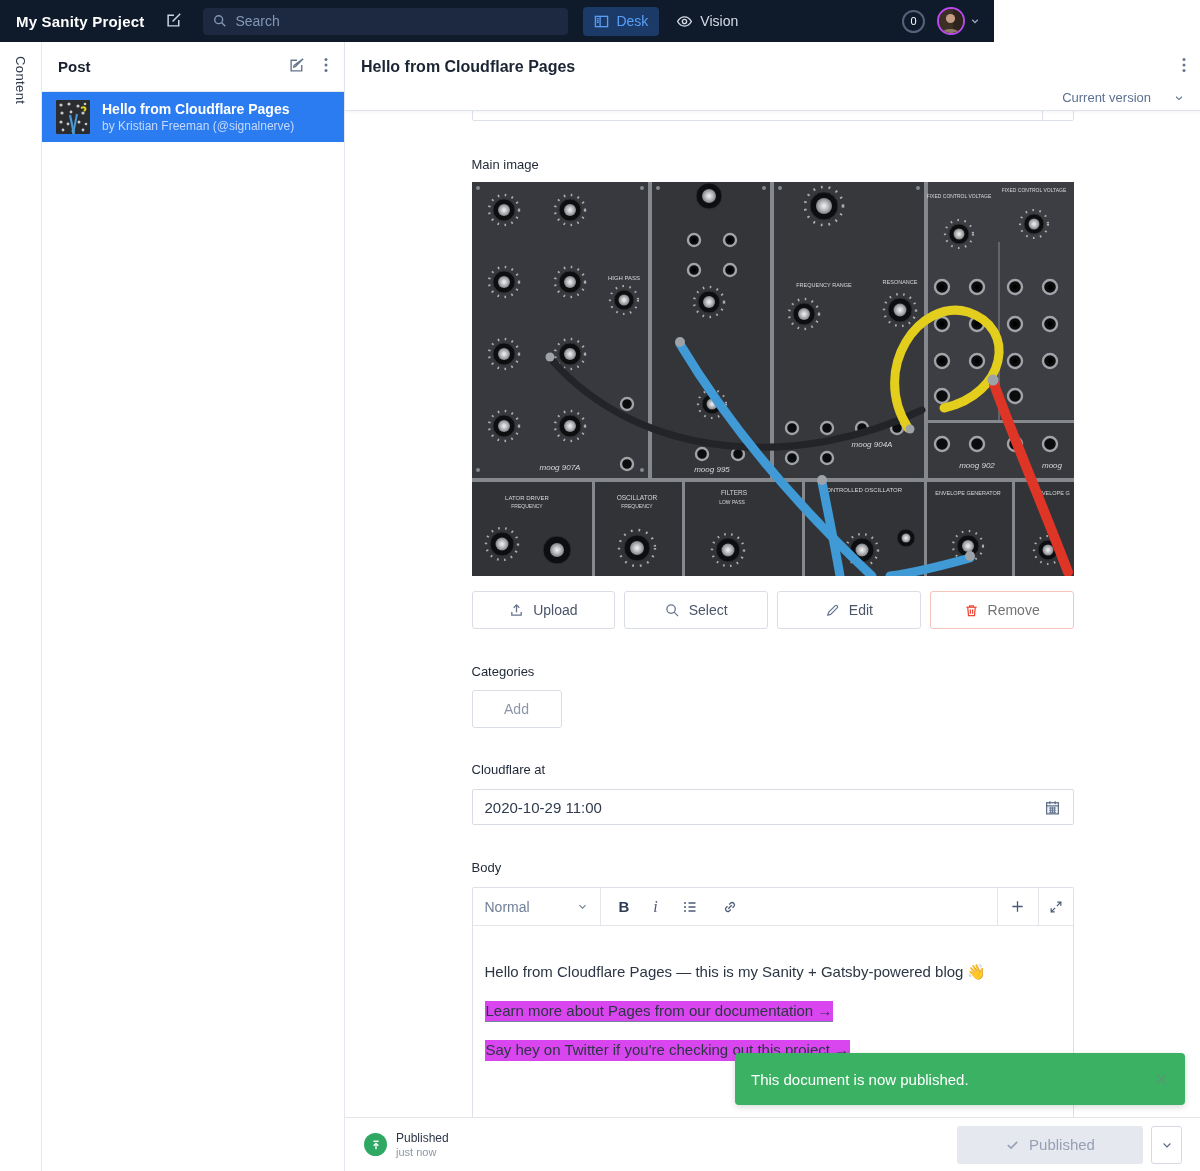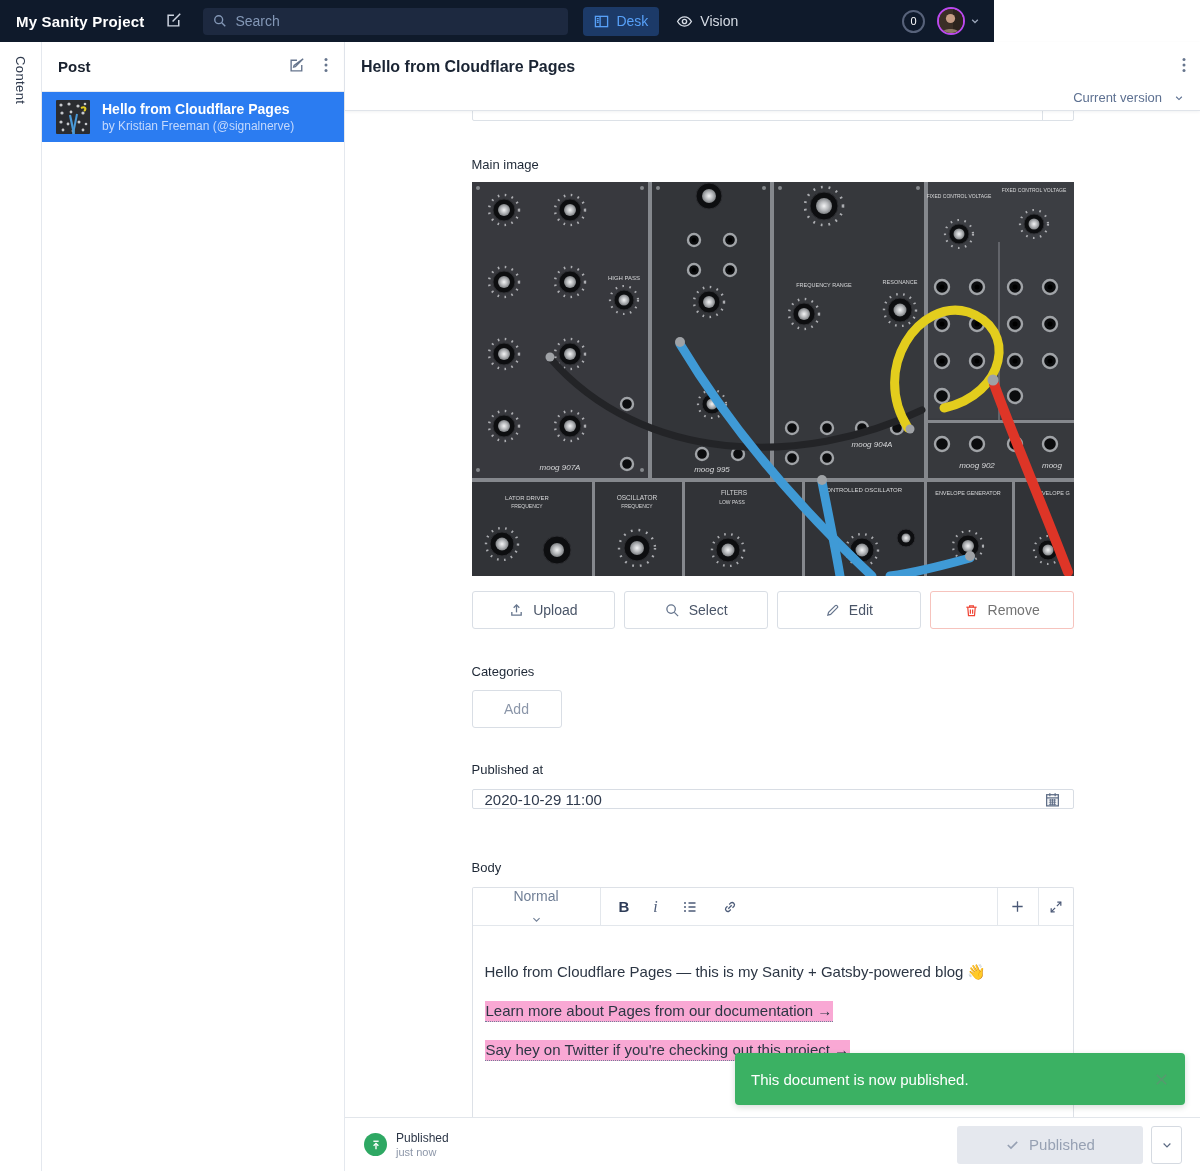--- a/index.html
+++ b/index.html
@@ -34,21 +34,21 @@
   .thumb { width:34px; height:34px; flex:none; border-radius:1px; overflow:hidden; }
   .li-text { display:flex; flex-direction:column; gap:2px; min-width:0; }
   .li-title { color:#fff; font-size:14px; font-weight:bold; white-space:nowrap; }
   .li-sub { color:#c4d9fd; font-size:12px; white-space:nowrap; }
 
   
   .doc-pane { position:absolute; left:345px; top:42px; right:0; bottom:0; background:#fff; }
   .doc-header { position:absolute; left:0; top:0; right:0; height:69px; background:#fff; border-bottom:1px solid #e0e4ea; box-shadow:0 1px 3px rgba(20,30,50,.06); z-index:10; }
   .doc-title { position:absolute; left:16px; top:16px; font-size:16px; font-weight:bold; color:#1a2433; }
   .doc-kebab { position:absolute; right:14px; top:15px; color:#66758d; cursor:pointer; }
-  .version-row { position:absolute; right:16px; top:48px; display:flex; align-items:center; gap:12px; color:#5d7091; font-size:13px; cursor:pointer; }
+  .version-row { position:absolute; right:16px; top:48px; display:flex; align-items:center; gap:23px; color:#5d7091; font-size:13px; cursor:pointer; }
 
   .doc-content { position:absolute; left:0; top:69px; right:0; bottom:54px; overflow:hidden; }
   .col { position:relative; width:602px; margin:0 auto; height:100%; }
 
   .partial-field { position:absolute; left:0; right:0; top:-18px; height:28px; border:1px solid #dce1e7; border-radius:2px; background:#fff; }
   .partial-divider { position:absolute; left:569px; top:0; bottom:0; width:1px; background:#dce1e7; }
 
   .fld-label { position:absolute; left:0; font-size:13px; color:#1e2836; }
   .lbl-mainimg { top:46px; }
   .photo-wrap { position:absolute; left:0; top:71px; width:602px; height:394px; background:#2f3135; cursor:pointer; }
@@ -57,38 +57,38 @@
   .img-btn-row { position:absolute; left:0; top:480px; width:602px; height:38px; display:flex; gap:9px; }
   .ibtn { flex:1; border:1px solid #d9dee5; border-radius:3px; background:#fff; display:flex; align-items:center; justify-content:center; gap:9px; font-size:14px; color:#4a5568; cursor:pointer; }
   .ibtn svg { color:#66758d; }
   .ibtn.danger { color:#737373; border-color:#f6c3bd; }
   .ibtn.danger svg { color:#ef4434; }
 
   .lbl-categories { top:553px; }
   .add-btn { position:absolute; left:0; top:579px; width:90px; height:38px; border:1px solid #d9dee5; border-radius:3px; background:#fff; color:#8b96a9; font-size:14px; display:flex; align-items:center; justify-content:center; cursor:pointer; }
 
   .lbl-published { top:651px; }
-  .date-input { position:absolute; left:0; top:678px; width:602px; height:20px; border:1px solid #d8dde4; border-radius:2px; background:#fff; display:flex; align-items:center; padding:0 12px; font-size:15px; color:#2f3a4d; cursor:text; }
+  .date-input { position:absolute; left:0; top:678px; width:602px; height:36px; border:1px solid #d8dde4; border-radius:2px; background:#fff; display:flex; align-items:center; padding:0 12px; font-size:15px; color:#2f3a4d; cursor:text; }
   .di-spacer { flex:1; }
   .date-input svg { color:#5f6e87; }
 
   .lbl-body { top:749px; }
   .editor { position:absolute; left:0; top:776px; width:602px; height:230px; border:1px solid #dde1e7; border-bottom:none; border-radius:2px 2px 0 0; background:#fff; }
   .toolbar { height:38px; border-bottom:1px solid #e3e7ec; display:flex; align-items:stretch; }
-  .style-select { width:128px; display:flex; align-items:center; justify-content:space-between; padding:0 12px; border-right:1px solid #e3e7ec; color:#707f96; font-size:14px; cursor:pointer;flex-direction:column; }
+  .style-select { width:128px; display:flex; align-items:center; justify-content:space-between; padding:0 12px; border-right:1px solid #e3e7ec; color:#707f96; font-size:14px; cursor:pointer; }
   .tb-group { display:flex; align-items:center; margin-left:6px; }
   .tb-item { padding:0 12px; height:100%; display:flex; align-items:center; color:#4c5b78; cursor:pointer; }
   .tb-bold { font-weight:bold; font-size:15px; color:#2e3c58; }
   .tb-italic { font-style:italic; font-family:"Liberation Serif", serif; font-size:16px; }
   .tb-sp { flex:1; }
   .tb-plus { width:41px; border-left:1px solid #e3e7ec; display:flex; align-items:center; justify-content:center; color:#4a5876; cursor:pointer; }
   .tb-expand { width:35px; border-left:1px solid #e3e7ec; display:flex; align-items:center; justify-content:center; color:#4a5876; cursor:pointer; }
   .editor-body { padding:17px 12px; font-size:15px; color:#2c3644; }
   .editor-body p { margin-bottom:19px; line-height:20px;margin-top:19px; }
-  .pt-link { background:#f9a8d4; border-bottom:1px dotted #72809a; padding:1px 1px 2px 1px; cursor:pointer; }
+  .pt-link { background:#d946ef; border-bottom:1px dotted #72809a; padding:1px 1px 2px 1px; cursor:pointer; }
 
   .toast { position:absolute; left:390px; top:1011px; width:450px; height:52px; background:#3bb163; border-radius:4px; display:flex; align-items:center; padding:0 16px; z-index:30; box-shadow:0 2px 6px rgba(20,60,35,.18); }
   .toast-msg { color:#fff; font-size:15px; flex:1; }
   .toast-x { color:#57996f; display:flex; cursor:pointer; }
 
   .doc-footer { position:absolute; left:0; right:0; bottom:0; height:54px; background:#fff; border-top:1px solid #e2e6eb; display:flex; align-items:center; z-index:20; }
   .pub-dot { width:23px; height:23px; border-radius:50%; background:#2ea863; display:flex; align-items:center; justify-content:center; margin-left:19px; color:#fff; flex:none; }
   .pub-meta { margin-left:9px; display:flex; flex-direction:column; gap:1px; }
   .pub-meta .t1 { font-size:12px; color:#2c3647; }
   .pub-meta .t2 { font-size:11px; color:#8d97a9; }
@@ -534,21 +534,21 @@
               </svg>
             <span>Remove</span>
           </div>
         </div>
 
         <div class="fld-label lbl-categories">Categories</div>
         <div class="add-btn">
           <span>Add</span>
         </div>
 
-        <div class="fld-label lbl-published">Published at</div>
+        <div class="fld-label lbl-published">Cloudflare at</div>
         <div class="date-input">
           <span>2020-10-29 11:00</span>
           <span class="di-spacer"></span>
           <svg width="17" height="17" viewBox="0 0 16 16" fill="none" stroke="currentColor" stroke-width="1.2">
               <rect x="2.5" y="3.5" width="11" height="10.5"></rect>
               <path d="M2.5 6.5h11"></path>
               <path d="M5.5 2v3M10.5 2v3"></path>
               <path d="M4.5 8.5h7M4.5 10.5h7M4.5 12.5h7M6.3 7.5v6M8 7.5v6M9.8 7.5v6" stroke-width=".9"></path>
             </svg>
         </div>

